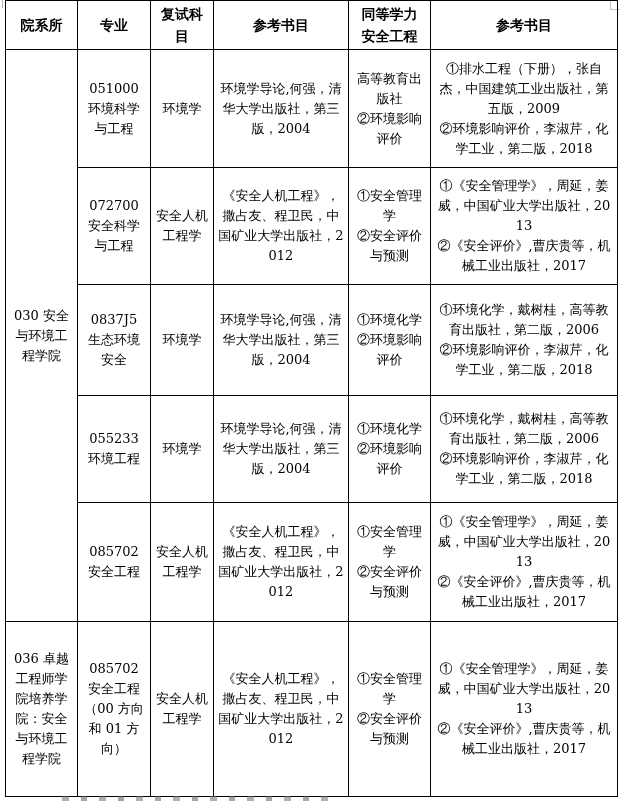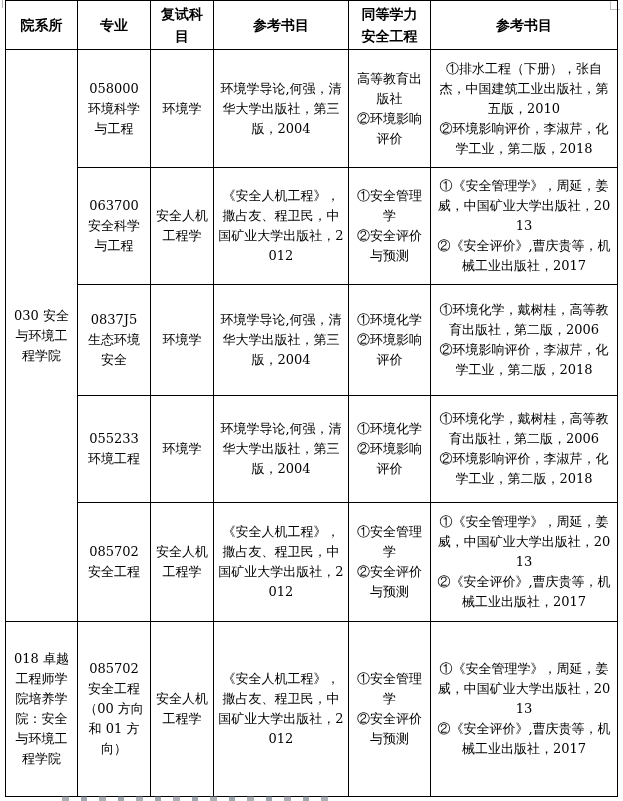--- a/index.html
+++ b/index.html
@@ -97,31 +97,31 @@
 目</th>
         <th>参考书目</th>
         <th>同等学力
 安全工程</th>
         <th>参考书目</th>
       </tr>
     </thead>
     <tbody>
       <tr class="r1">
         <td class="dept" rowspan="5">030 安全与环境工程学院</td>
-        <td>058000
+        <td>051000
 环境科学与工程</td>
         <td>环境学</td>
         <td>环境学导论,何强，清华大学出版社，第三版，2004</td>
         <td>高等教育出版社
 ②环境影响评价</td>
-        <td>①排水工程（下册），张自杰，中国建筑工业出版社，第五版，2010
+        <td>①排水工程（下册），张自杰，中国建筑工业出版社，第五版，2009
 ②环境影响评价，李淑芹，化学工业，第二版，2018</td>
       </tr>
       <tr class="r2">
-        <td>063700
+        <td>072700
 安全科学与工程</td>
         <td>安全人机工程学</td>
         <td>《安全人机工程》，撒占友、程卫民，中国矿业大学出版社，2012</td>
         <td>①安全管理学
 ②安全评价与预测</td>
         <td>①《安全管理学》，周延，姜威，中国矿业大学出版社，2013
 ②《安全评价》,曹庆贵等，机械工业出版社，2017</td>
       </tr>
       <tr class="r3">
         <td>0837J5
@@ -147,21 +147,21 @@
         <td>085702
 安全工程</td>
         <td>安全人机工程学</td>
         <td>《安全人机工程》，撒占友、程卫民，中国矿业大学出版社，2012</td>
         <td>①安全管理学
 ②安全评价与预测</td>
         <td>①《安全管理学》，周延，姜威，中国矿业大学出版社，2013
 ②《安全评价》,曹庆贵等，机械工业出版社，2017</td>
       </tr>
       <tr class="r6">
-        <td class="dept">018 卓越工程师学院培养学院：安全与环境工程学院</td>
+        <td class="dept">036 卓越工程师学院培养学院：安全与环境工程学院</td>
         <td>085702
 安全工程（00 方向和 01 方向）</td>
         <td>安全人机工程学</td>
         <td>《安全人机工程》，撒占友、程卫民，中国矿业大学出版社，2012</td>
         <td>①安全管理学
 ②安全评价与预测</td>
         <td>①《安全管理学》，周延，姜威，中国矿业大学出版社，2013
 ②《安全评价》,曹庆贵等，机械工业出版社，2017</td>
       </tr>
     </tbody>

